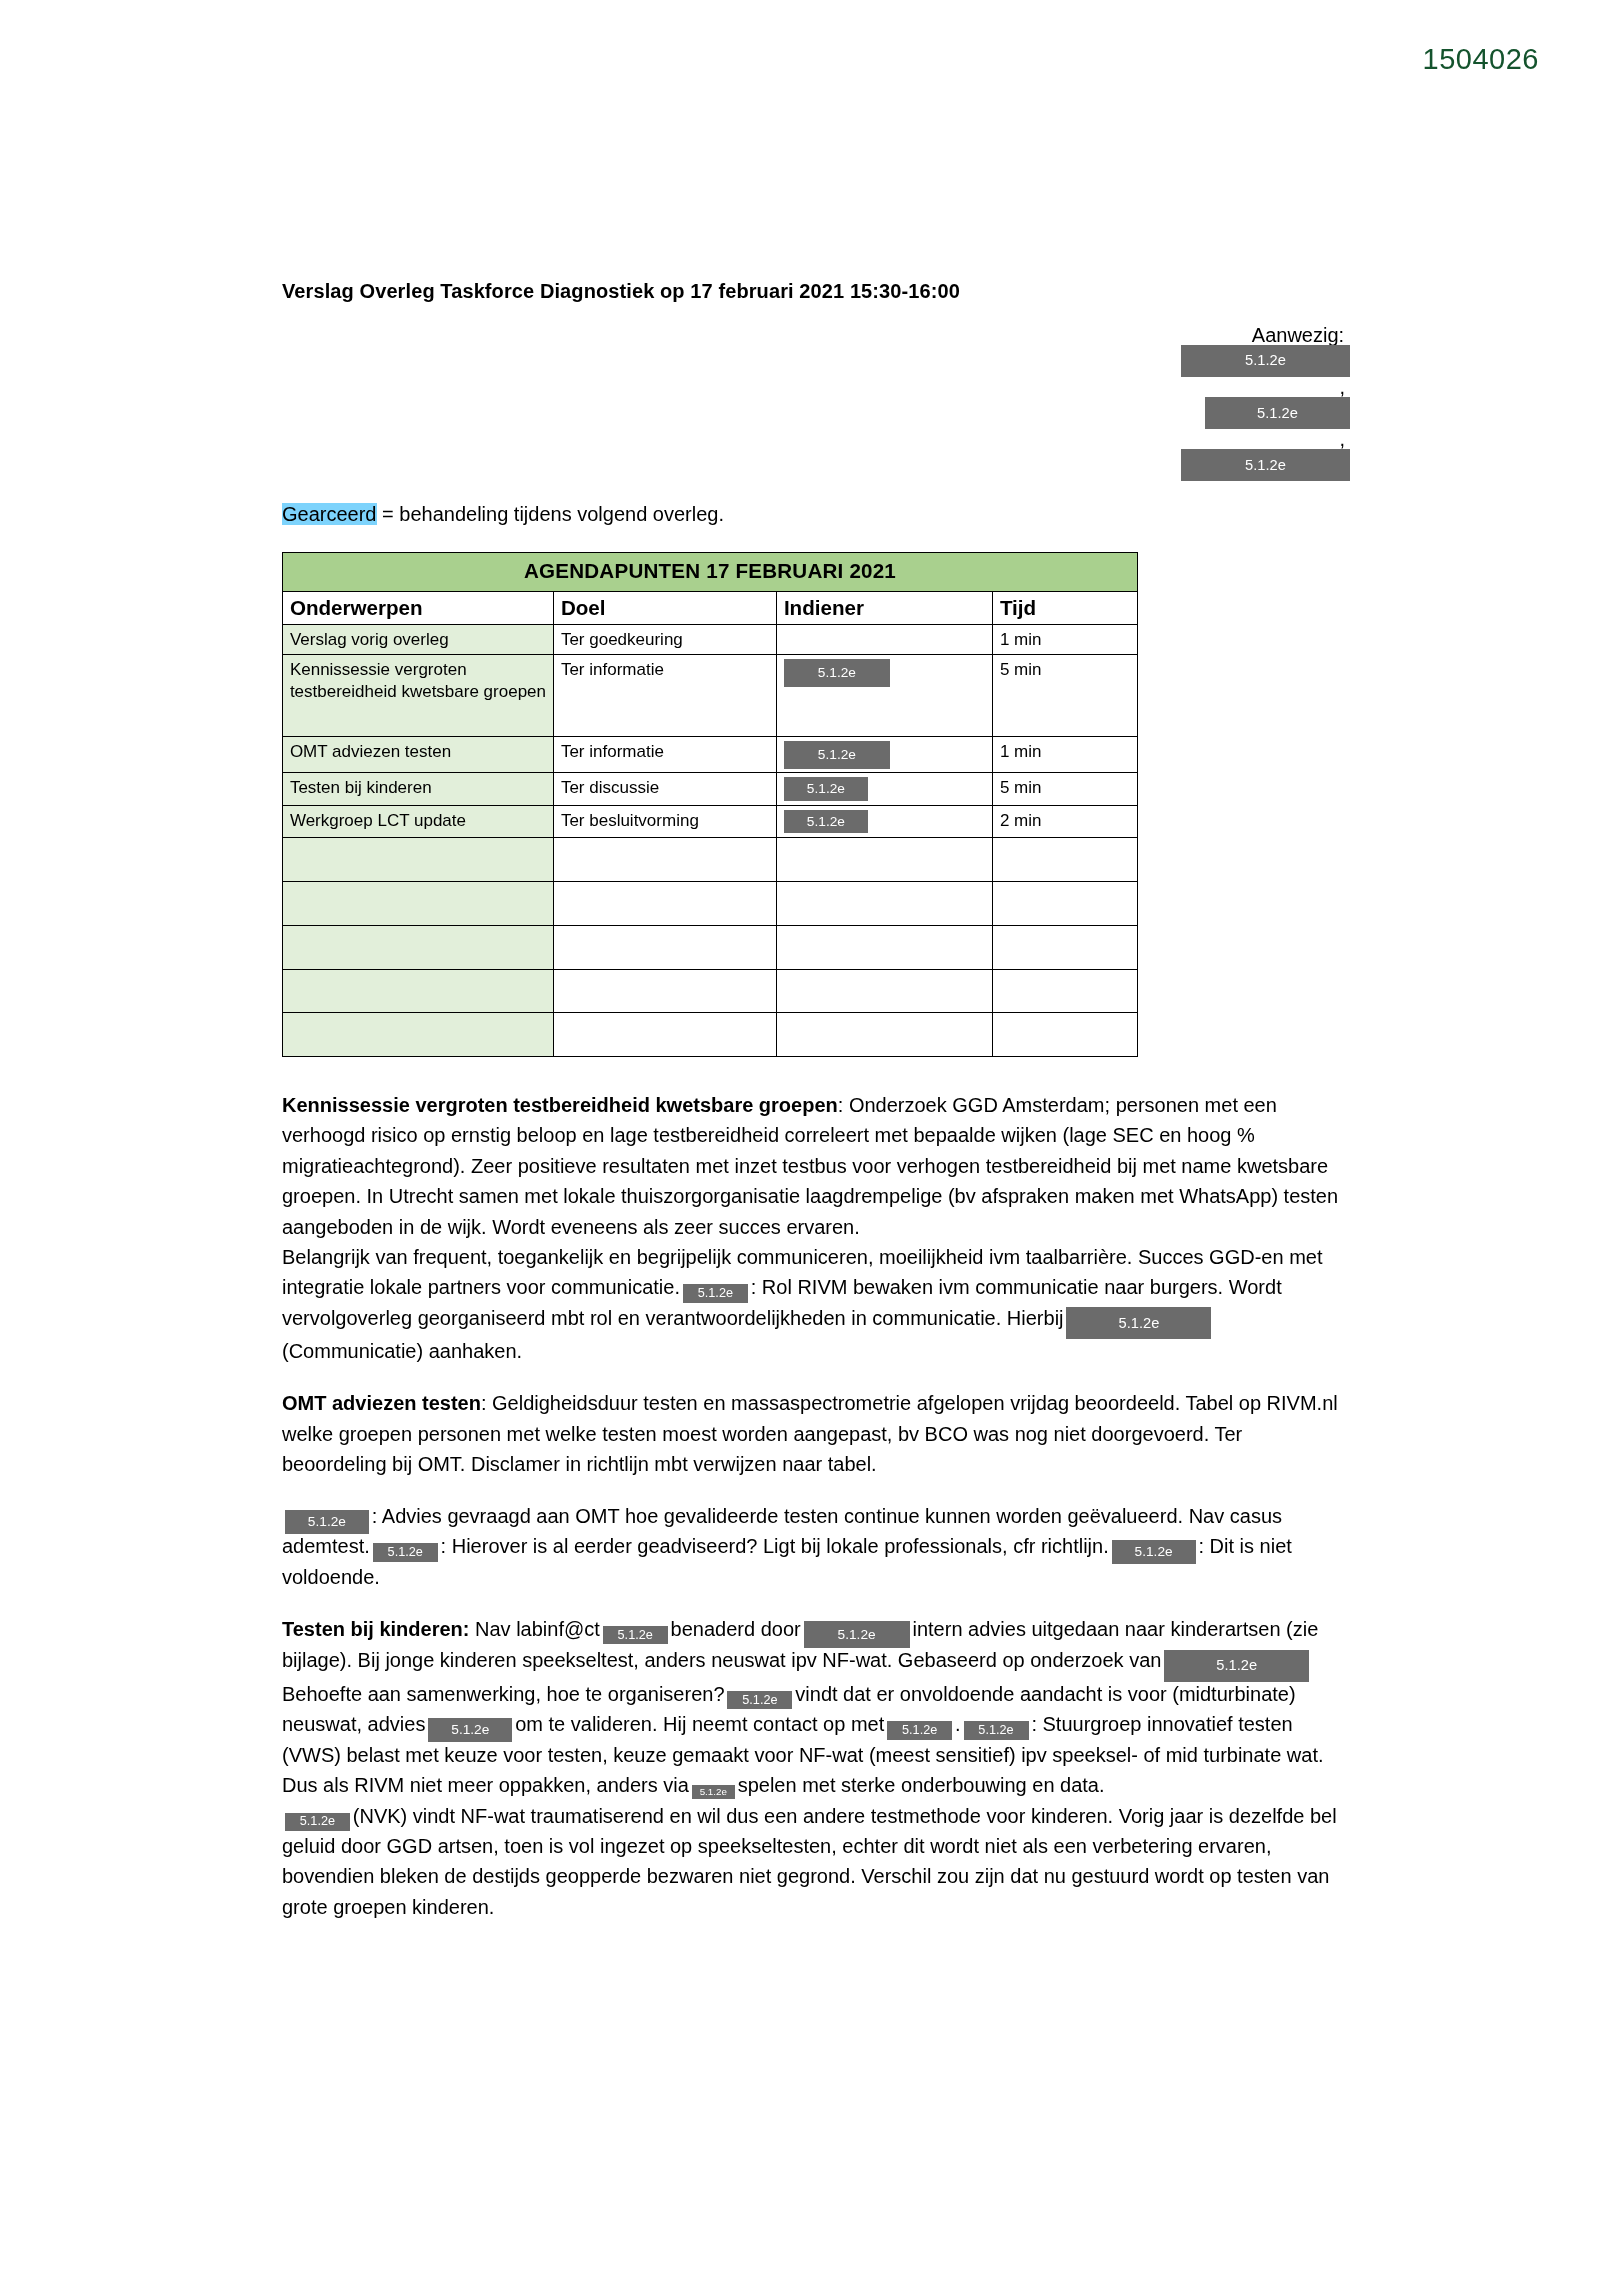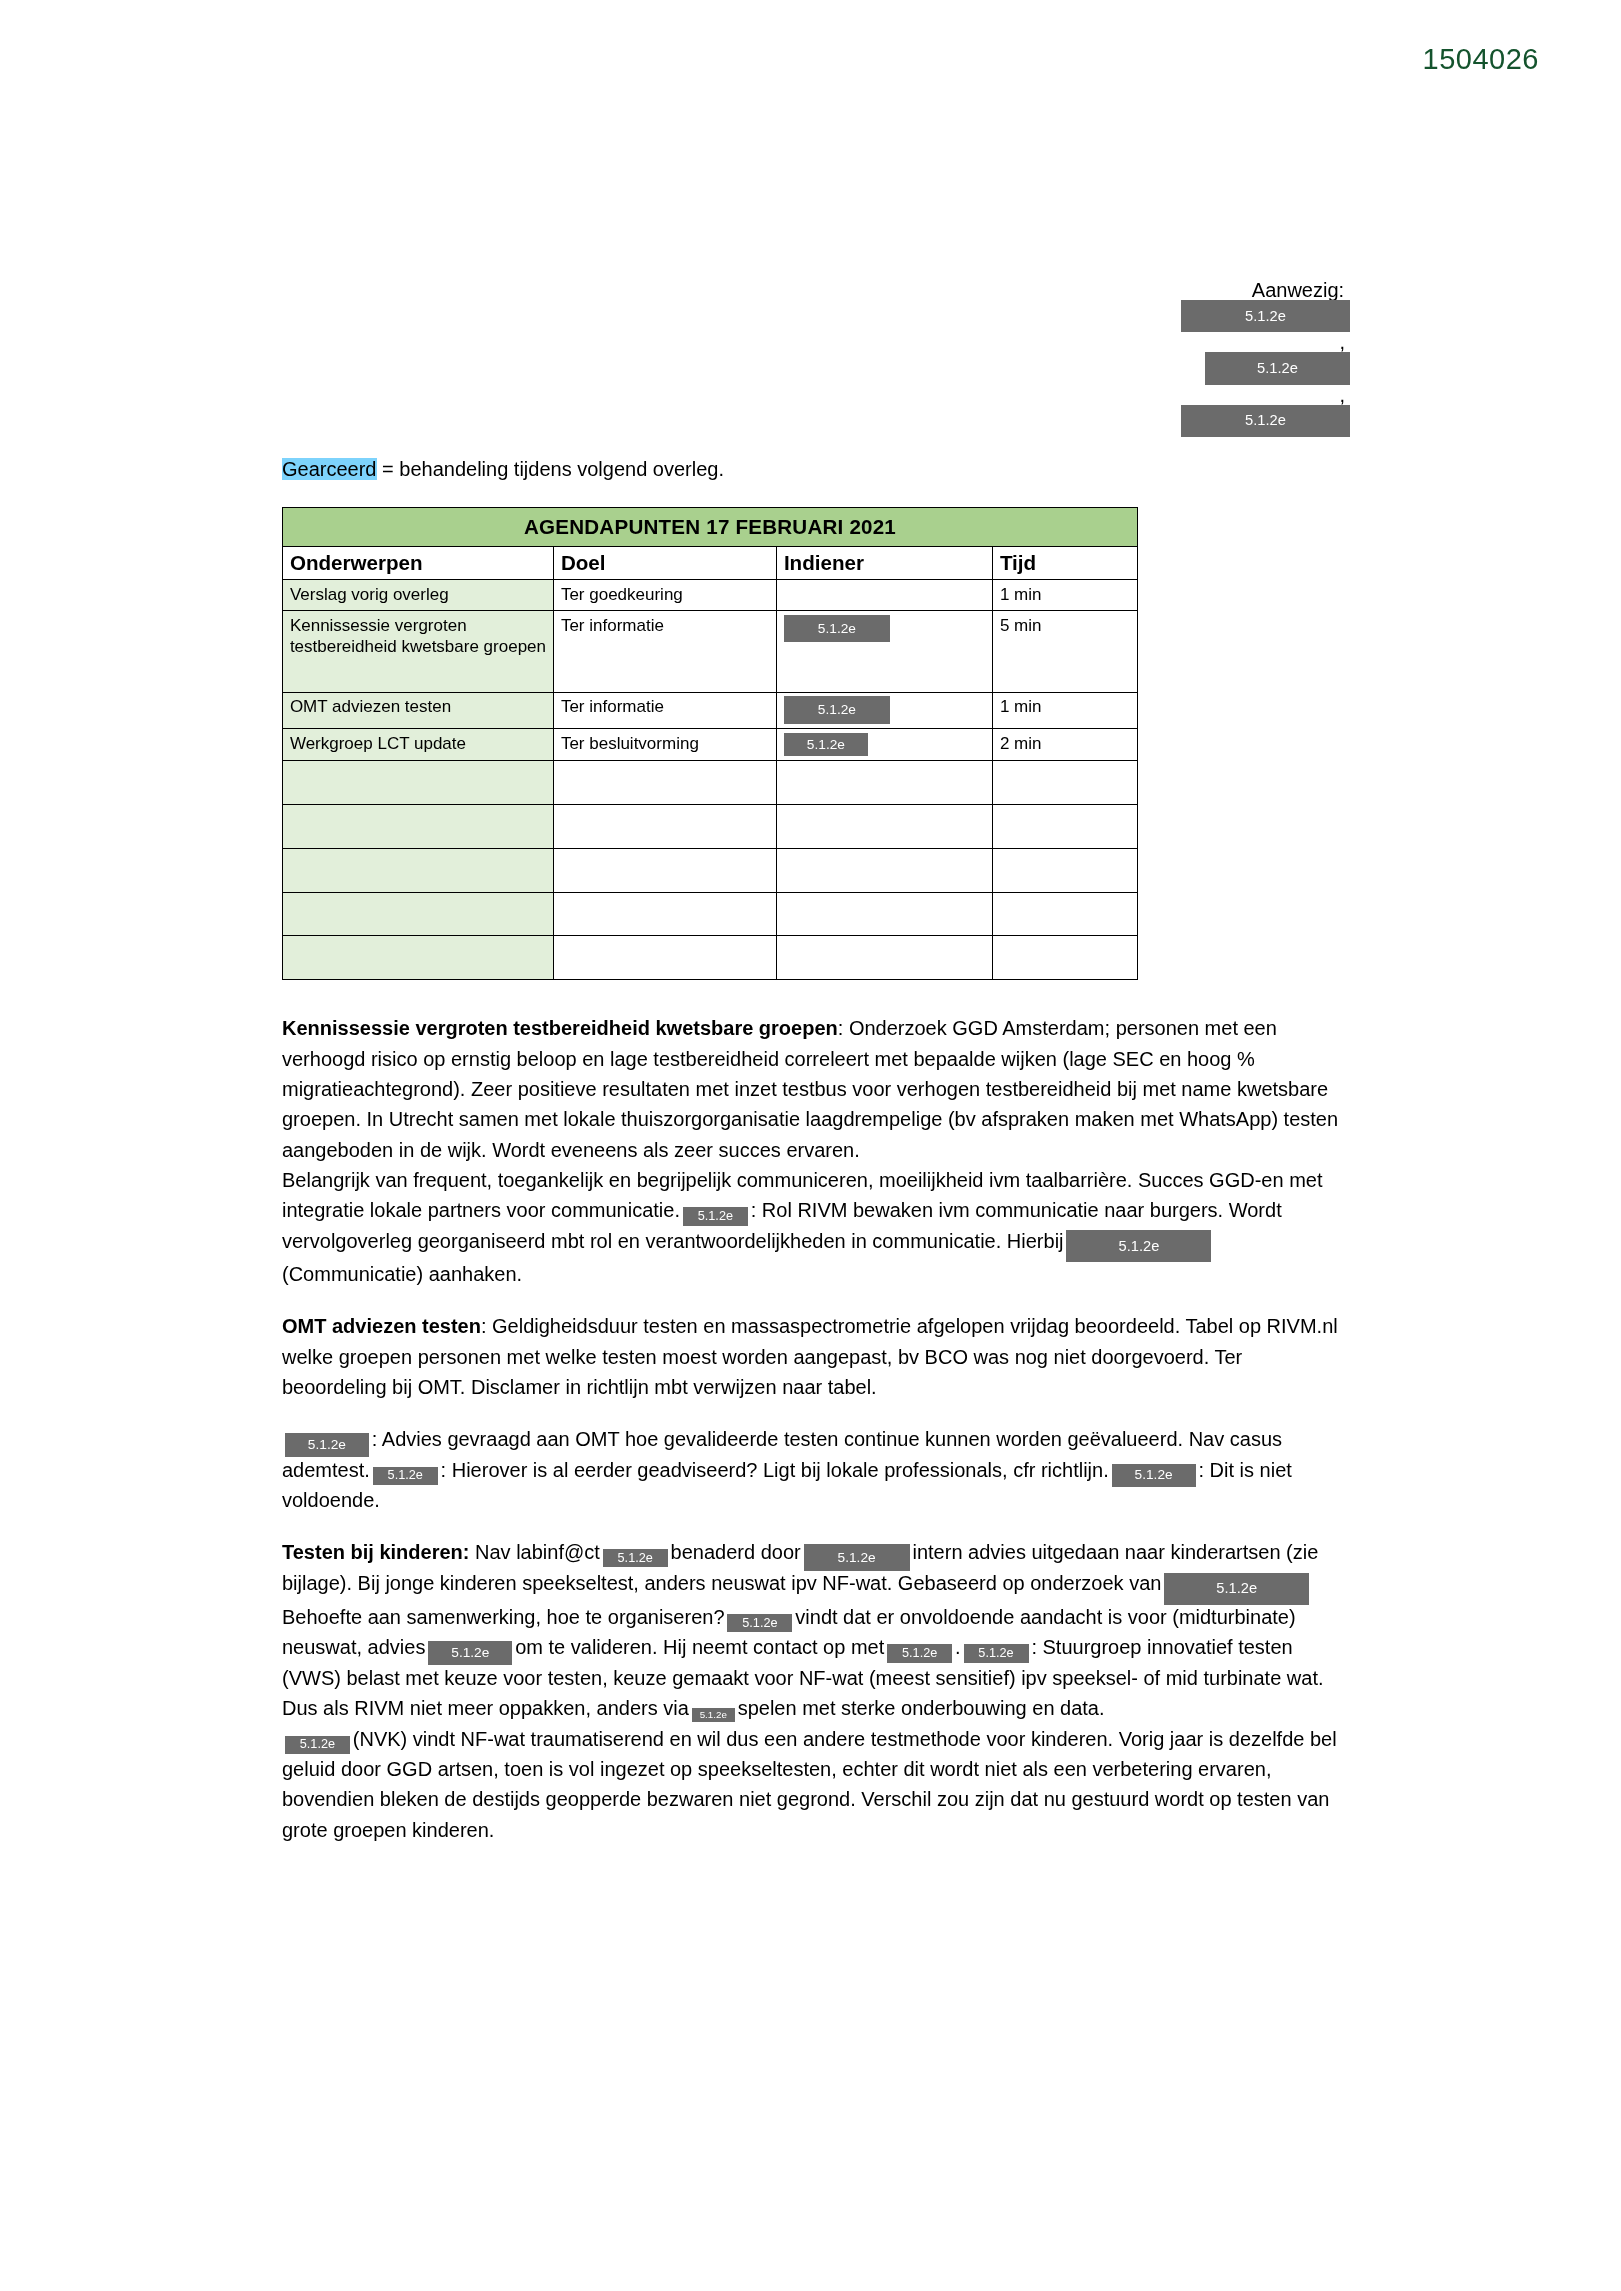--- a/index.html
+++ b/index.html
@@ -130,20 +130,21 @@
   .para.tight { margin-bottom: 0; }
   .para b { font-weight: bold; }
 </style>
 </head>
 <body>
 
 <div class="page-number">1504026</div>
 
 <div class="doc-body">
 
+  <div class="doc-title">Verslag Overleg Taskforce Diagnostiek op 17 februari 2021 15:30-16:00</div>
 
   <div class="attendee-line">
     <span class="lbl">Aanwezig:</span>
     <span class="redact r-xl">5.1.2e</span>
     <span class="comma">,</span>
     <span class="redact r-lg">5.1.2e</span>
     <span class="comma">,</span>
     <span class="redact r-xl">5.1.2e</span>
   </div>
 
@@ -189,20 +190,28 @@
 
       <tr>
         <td class="cell-green">OMT adviezen testen</td>
         <td>Ter informatie</td>
         <td>
           <span class="redact r-md">5.1.2e</span>
         </td>
         <td>1 min</td>
       </tr>
 
+      <tr>
+        <td class="cell-green">Testen bij kinderen</td>
+        <td>Ter discussie</td>
+        <td>
+          <span class="redact r-sm">5.1.2e</span>
+        </td>
+        <td>5 min</td>
+      </tr>
 
 
       <tr>
         <td class="cell-green">Werkgroep LCT update</td>
         <td>Ter besluitvorming</td>
         <td>
           <span class="redact r-sm">5.1.2e</span>
         </td>
         <td>2 min</td>
       </tr>

